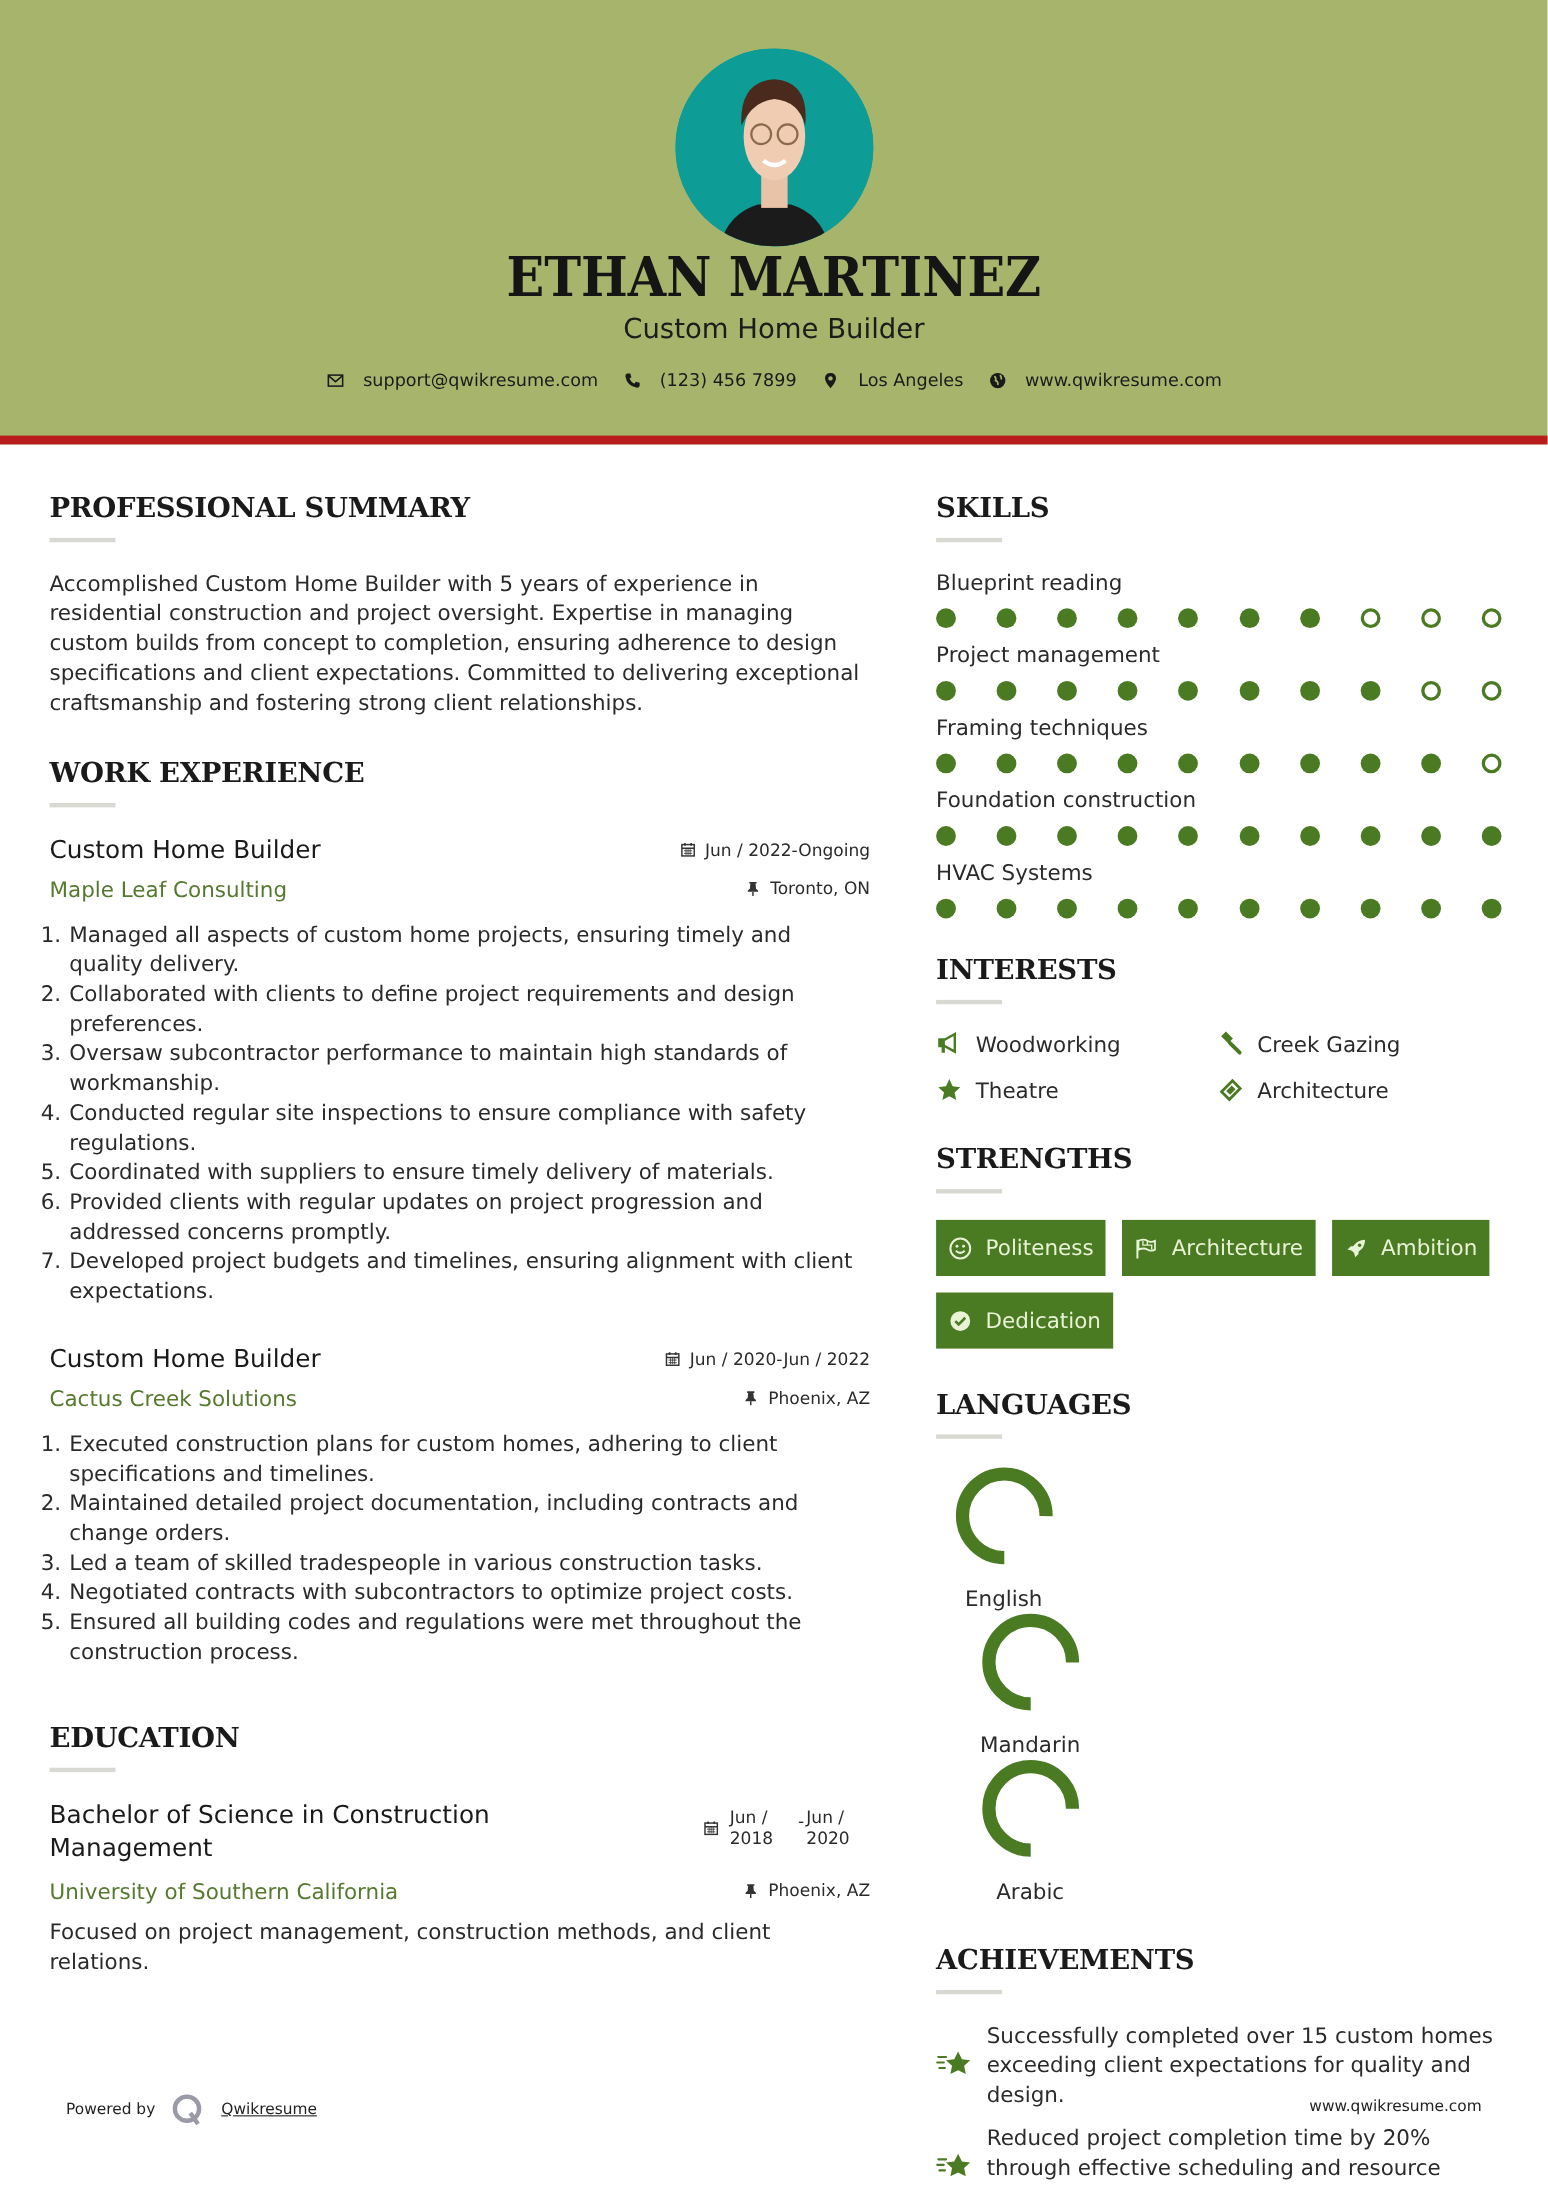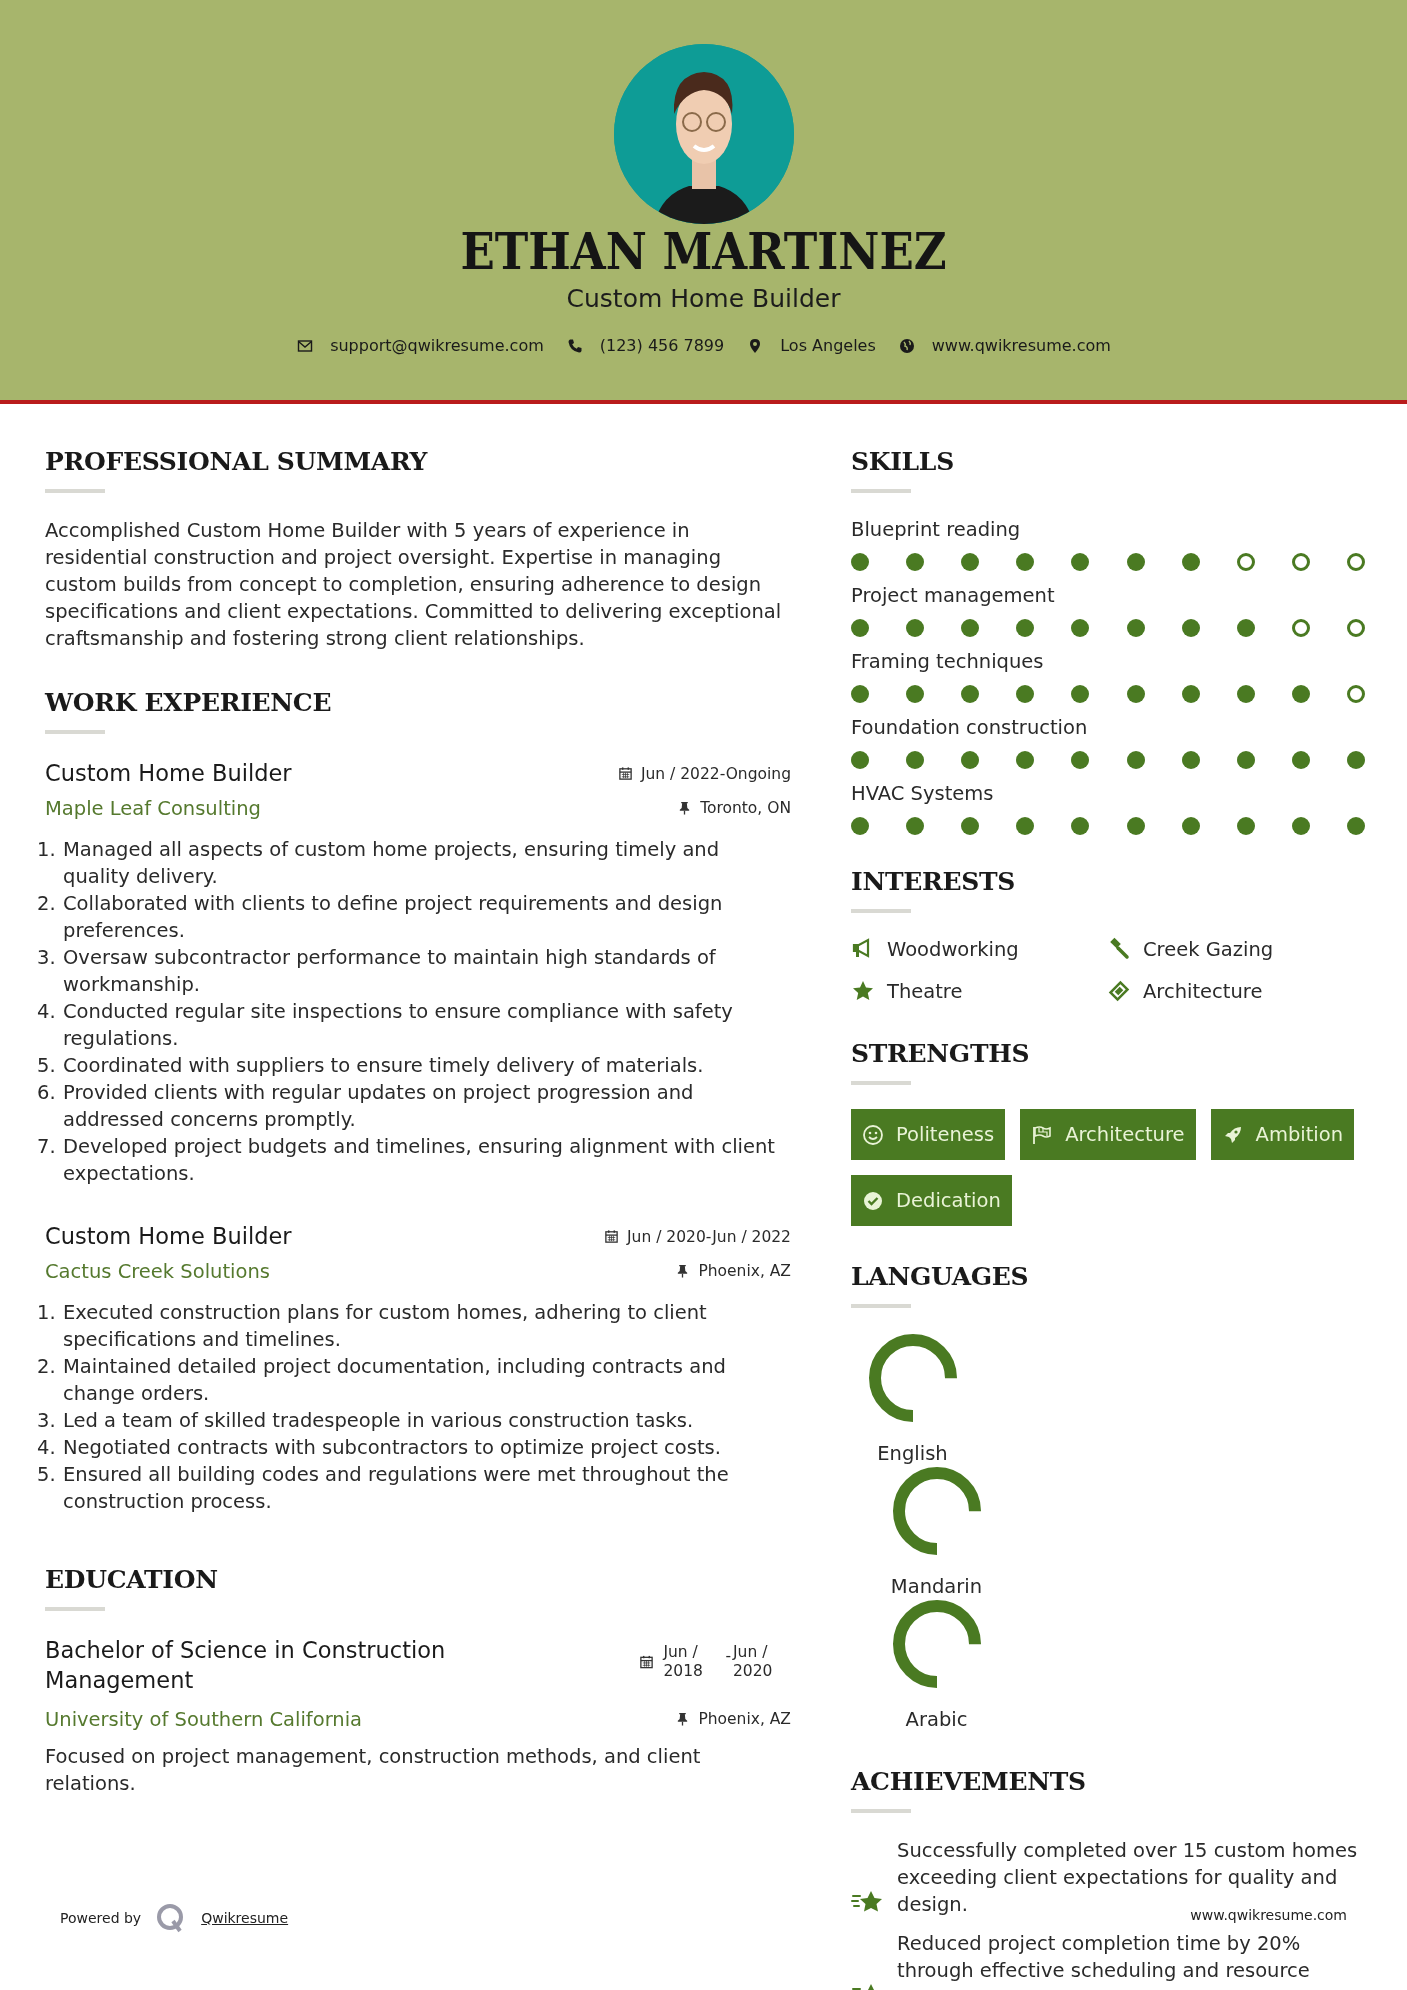--- a/index.html
+++ b/index.html
@@ -1,19 +1,19 @@
 <!DOCTYPE html>
 <html><head>
 <meta charset="utf-8">
 <style>
   * { box-sizing: border-box; margin: 0; padding: 0; }
   html, body { width: 1407px; height: 1990px; background: #ffffff; }
   body { font-family: "DejaVu Sans", sans-serif; color: #222; position: relative; overflow: hidden; }
 
-  .header { position: absolute; left: 0; top: 0; width: 1407px; height: 404px; background: #a7b56c; border-bottom: 4px solid #b91c1c; }
+  .header { position: absolute; left: 0; top: 0; width: 1407px; height: 404px; background: #a7b56c; border-bottom: 8px solid #b91c1c; }
   .photo { position: absolute; left: 614px; top: 44px; width: 180px; height: 180px; border-radius: 50%; background: #0e9c96; overflow: hidden; }
   .photo svg { width: 180px; height: 180px; display: block; }
   .name { position: absolute; left: 0; width: 1407px; top: 222px; text-align: center; font-family: "DejaVu Serif", serif; font-weight: bold; font-size: 50px; letter-spacing: 0px; color: #151515; transform: scaleX(0.9); }
   .role { position: absolute; left: 0; width: 1407px; top: 284px; text-align: center; font-size: 25px; color: #1c1c1c; }
   .contacts { position: absolute; left: 0; width: 1407px; top: 336px; display: flex; justify-content: center; align-items: center; font-size: 16px; color: #1a1a1a; }
   .contact { display: flex; align-items: center; margin: 0 11px; }
   .contact .ic { width: 18px; height: 18px; margin-right: 16px; display: inline-flex; align-items: center; justify-content: center; }
   .contact .ic svg { width: 16px; height: 16px; }
 
   .col-left { position: absolute; left: 45px; top: 445px; width: 746px; }
@@ -57,21 +57,21 @@
   .strengths { display: flex; flex-wrap: wrap; width: 520px; row-gap: 15px; column-gap: 15px; margin-bottom: 34px; }
   .tag { display: flex; align-items: center; height: 51px; padding: 0 11px; background: #4a7a22; color: #e9f3d6; font-size: 19.5px; }
   .tag svg { width: 22px; height: 22px; margin-right: 12px; }
 
   .langs { display: flex; margin-bottom: 34px; flex-direction: column; }
   .lang { width: 171px; display: flex; flex-direction: column; align-items: center; }
   .lang:first-child { margin-left: -24px; }
   .lang svg { width: 92px; height: 92px; }
   .lang-label { font-size: 19.5px; color: #2a2a2a; margin-top: 18px; }
 
-  .ach { display: flex; align-items: flex-end; margin-bottom: 12px; }
+  .ach { display: flex; align-items: center; margin-bottom: 12px; }
   .ach svg { width: 34px; height: 30px; margin-right: 12px; flex: none; margin-top: -2px; }
   .ach-text { font-size: 19.5px; line-height: 27px; color: #2a2a2a; width: 470px; }
 
   .footer-left { position: absolute; left: 60px; top: 1902px; display: flex; align-items: center; font-size: 14px; color: #222; }
   .footer-left svg { width: 32px; height: 32px; margin: 0 14px 0 14px; }
   .footer-link { text-decoration: underline; color: #222; }
   .footer-right { position: absolute; right: 60px; top: 1907px; font-size: 14px; color: #222; }
 </style>
 </head>
 <body>

